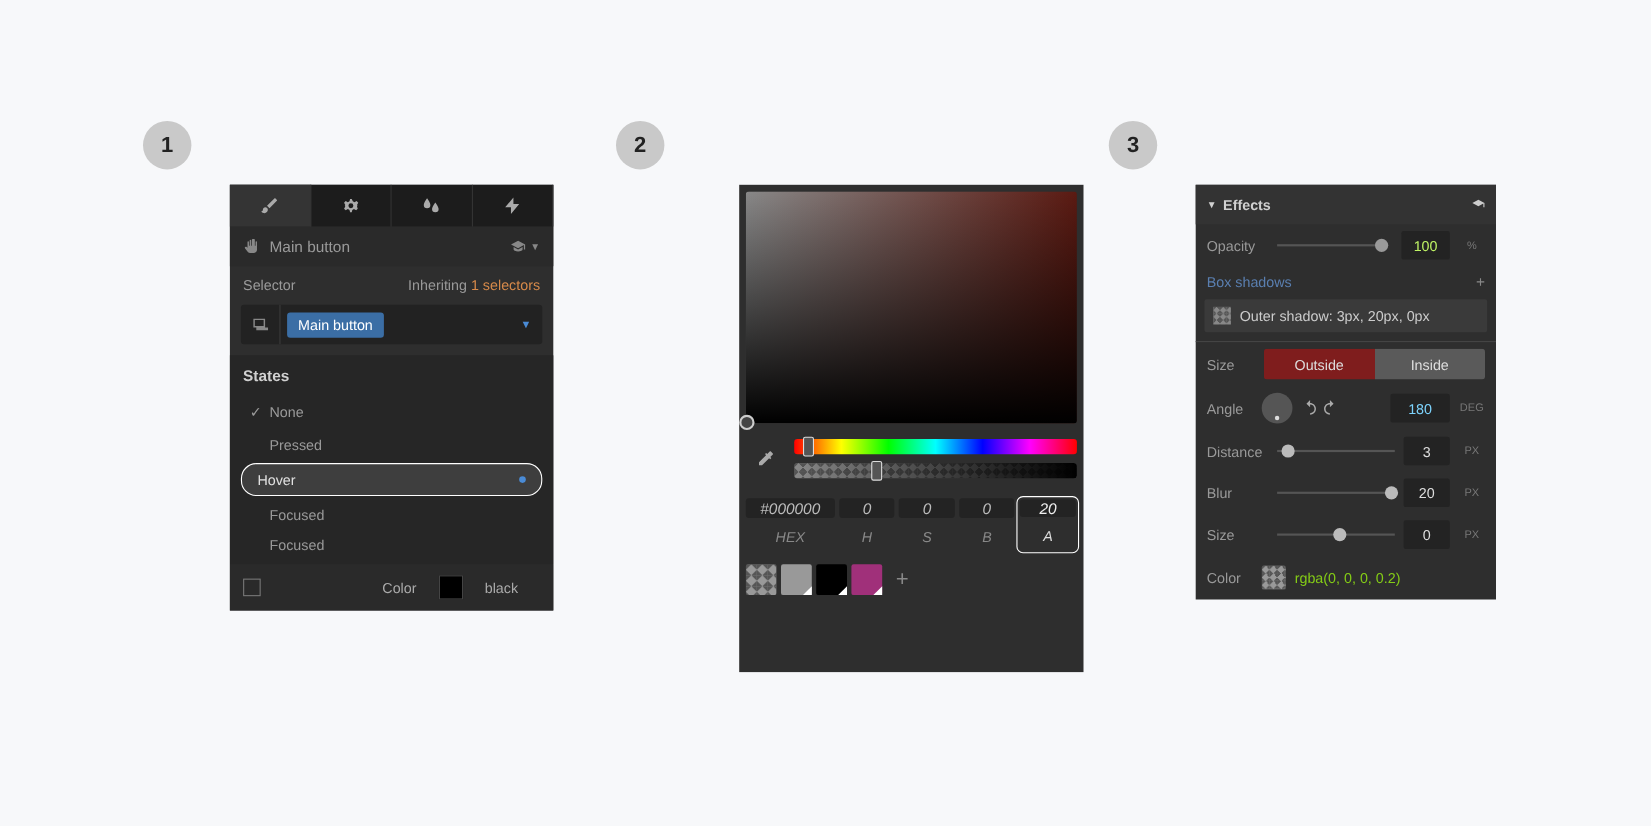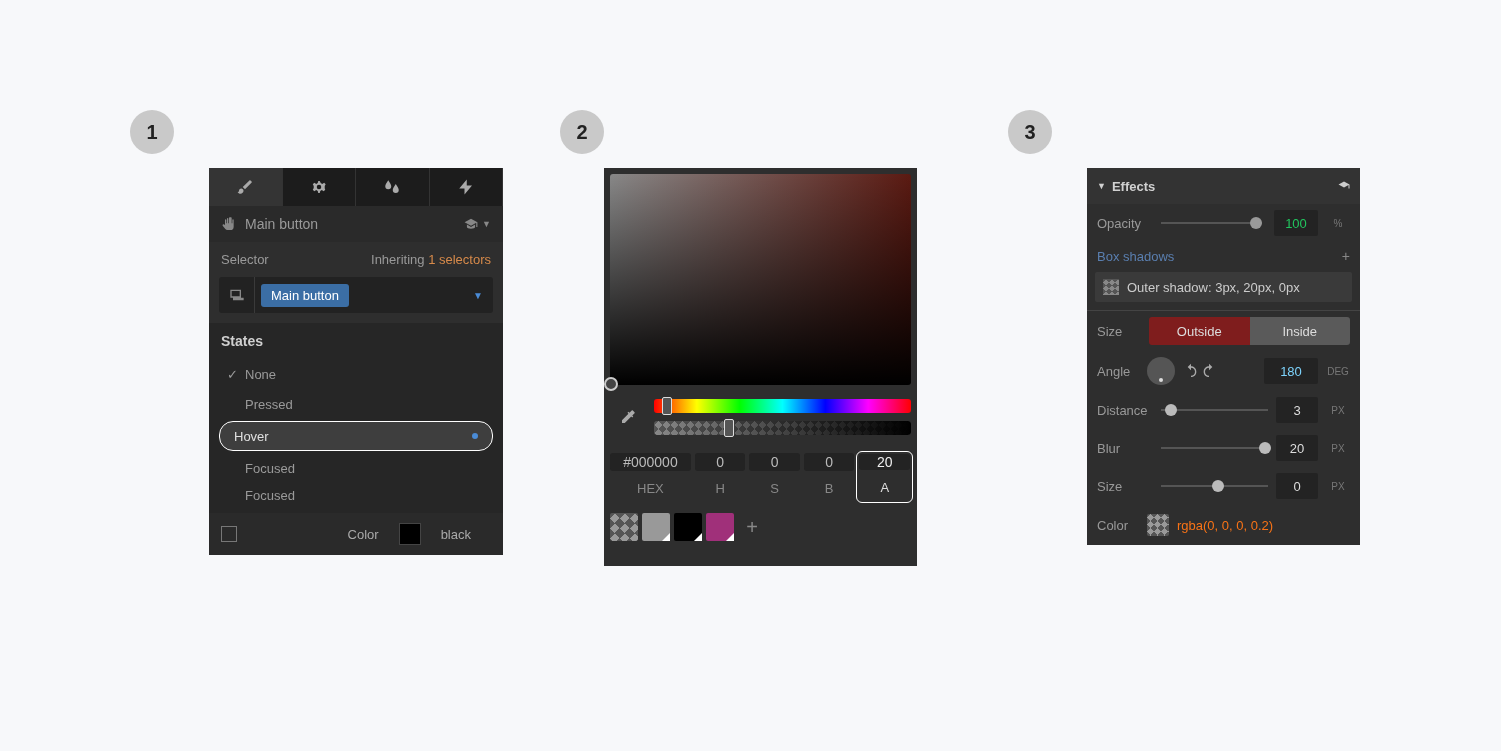--- a/index.html
+++ b/index.html
@@ -40,21 +40,21 @@
   .p1-state-item.selected { margin:2px 10px; border:1px solid #fff; background:#3e3e3e; border-radius:14px; color:#e0e0e0; justify-content:space-between; padding:0 14px; }
   .p1-state-item.selected .dot { width:6px; height:6px; border-radius:50%; background:#4a8bd6; }
 
   .p1-colorrow { display:flex; align-items:center; height:42px; padding:0 12px; background:#2a2a2a; gap:20px; }
   .p1-colorrow .sq { width:16px; height:16px; border:1px solid #777; }
   .p1-colorrow .label { margin-left:auto; color:#aaa; font-size:13px; }
   .p1-colorrow .sw { width:22px; height:22px; background:#000; border:1px solid #444; }
   .p1-colorrow .val { color:#aaa; font-size:13px; margin-right:20px;}
 
   
-  .panel2 { position:absolute; left:604px; top:168px; width:313px; height:398px; background:#2e2e2e; padding:6px; }
+  .panel2 { position:absolute; left:672px; top:168px; width:313px; height:443px; background:#2e2e2e; padding:6px;font-style:italic; }
   .sb-area { position:relative; width:301px; height:211px; background:linear-gradient(to top, #000, transparent), linear-gradient(to right, #888, #5b1a12); border-radius:3px; }
   .sb-handle { position:absolute; left:-6px; bottom:-6px; width:14px; height:14px; border:2px solid #ccc; border-radius:50%; background:#444; }
 
   .slider-row{display:flex;align-items:center;gap:8px;margin-top:8px;}
   .eyedrop{width:36px;height:48px;display:flex;align-items:center;justify-content:center;}
   .eyedrop svg{width:18px;height:18px;fill:#aaa;}
   .slider-stack{flex:1;display:flex;flex-direction:column;gap:8px;}
   .hue{height:14px;border-radius:3px;background:linear-gradient(to right,#f00,#ff0,#0f0,#0ff,#00f,#f0f,#f00);position:relative;}
   .alpha{height:14px;border-radius:3px;position:relative;background-image:linear-gradient(45deg,#555 25%,transparent 25%),linear-gradient(-45deg,#555 25%,transparent 25%),linear-gradient(45deg,transparent 75%,#555 75%),linear-gradient(-45deg,transparent 75%,#555 75%);background-size:8px 8px;background-color:#888;}
   .alpha-overlay{position:absolute;inset:0;border-radius:3px;background:linear-gradient(to right, rgba(0,0,0,0), #000);}
@@ -77,21 +77,21 @@
 
   
   .panel3{position:absolute;left:1087px;top:168px;width:273px;background:#2e2e2e;color:#999;font-size:13px;}
   .p3-header{display:flex;align-items:center;height:36px;padding:0 10px;justify-content:space-between;background:#333;}
   .p3-header-left{display:flex;align-items:center;gap:6px;color:#d0d0d0;font-weight:bold;}
   .p3-header svg{width:12px;height:12px;fill:#ccc;}
   
   .p3-row{display:flex;align-items:center;height:38px;padding:0 10px;gap:8px;}
   .p3-opacity .track{flex:1;height:2px;background:#555;position:relative;margin:0 4px;}
   .p3-opacity .knob{position:absolute;right:0;top:-5px;width:12px;height:12px;border-radius:50%;background:#999;}
-  .p3-valbox{width:44px;height:26px;background:#232323;display:flex;align-items:center;justify-content:center;color:#22c55e;border-radius:2px;}
+  .p3-valbox{width:44px;height:26px;background:#232323;display:flex;align-items:center;justify-content:center;color:#bef264;border-radius:2px;}
   .p3-unit{width:24px;font-size:10px;color:#777;text-align:center;}
 
   .p3-bslabel{display:flex;justify-content:space-between;align-items:center;padding:6px 10px;color:#5a7fb0;}
   .p3-bslabel .plus{color:#888;font-size:14px;cursor:pointer;}
   .p3-shadow-item{margin:2px 8px 8px;height:30px;background:#3a3a3a;display:flex;align-items:center;padding:0 8px;gap:8px;border-radius:2px;}
   .p3-shadow-sw{width:16px;height:16px;background-image:linear-gradient(45deg,#555 25%,transparent 25%),linear-gradient(-45deg,#555 25%,transparent 25%),linear-gradient(45deg,transparent 75%,#555 75%),linear-gradient(-45deg,transparent 75%,#555 75%);background-size:6px 6px;background-color:#888;}
 
   .p3-hr{height:1px;background:#444;}
   .p3-type{display:flex;align-items:center;height:40px;padding:0 10px;gap:10px;}
   .p3-seg{flex:1;display:flex;height:28px;border-radius:3px;overflow:hidden;}
@@ -325,15 +325,15 @@
     <span class="lbl">Size</span>
     <div class="p3-track">
         <div class="p3-knob" style="left:48%;"></div>
       </div>
     <div class="p3-valbox">0</div>
     <div class="p3-unit">PX</div>
   </div>
   <div class="p3-color-row">
     <span style="width:42px;">Color</span>
     <div class="p3-color-sw"></div>
-    <span style="color:#f97316;">rgba(0, 0, 0, 0.2)</span>
+    <span style="color:#84cc16;">rgba(0, 0, 0, 0.2)</span>
   </div>
 </div>
 
 </body></html>

